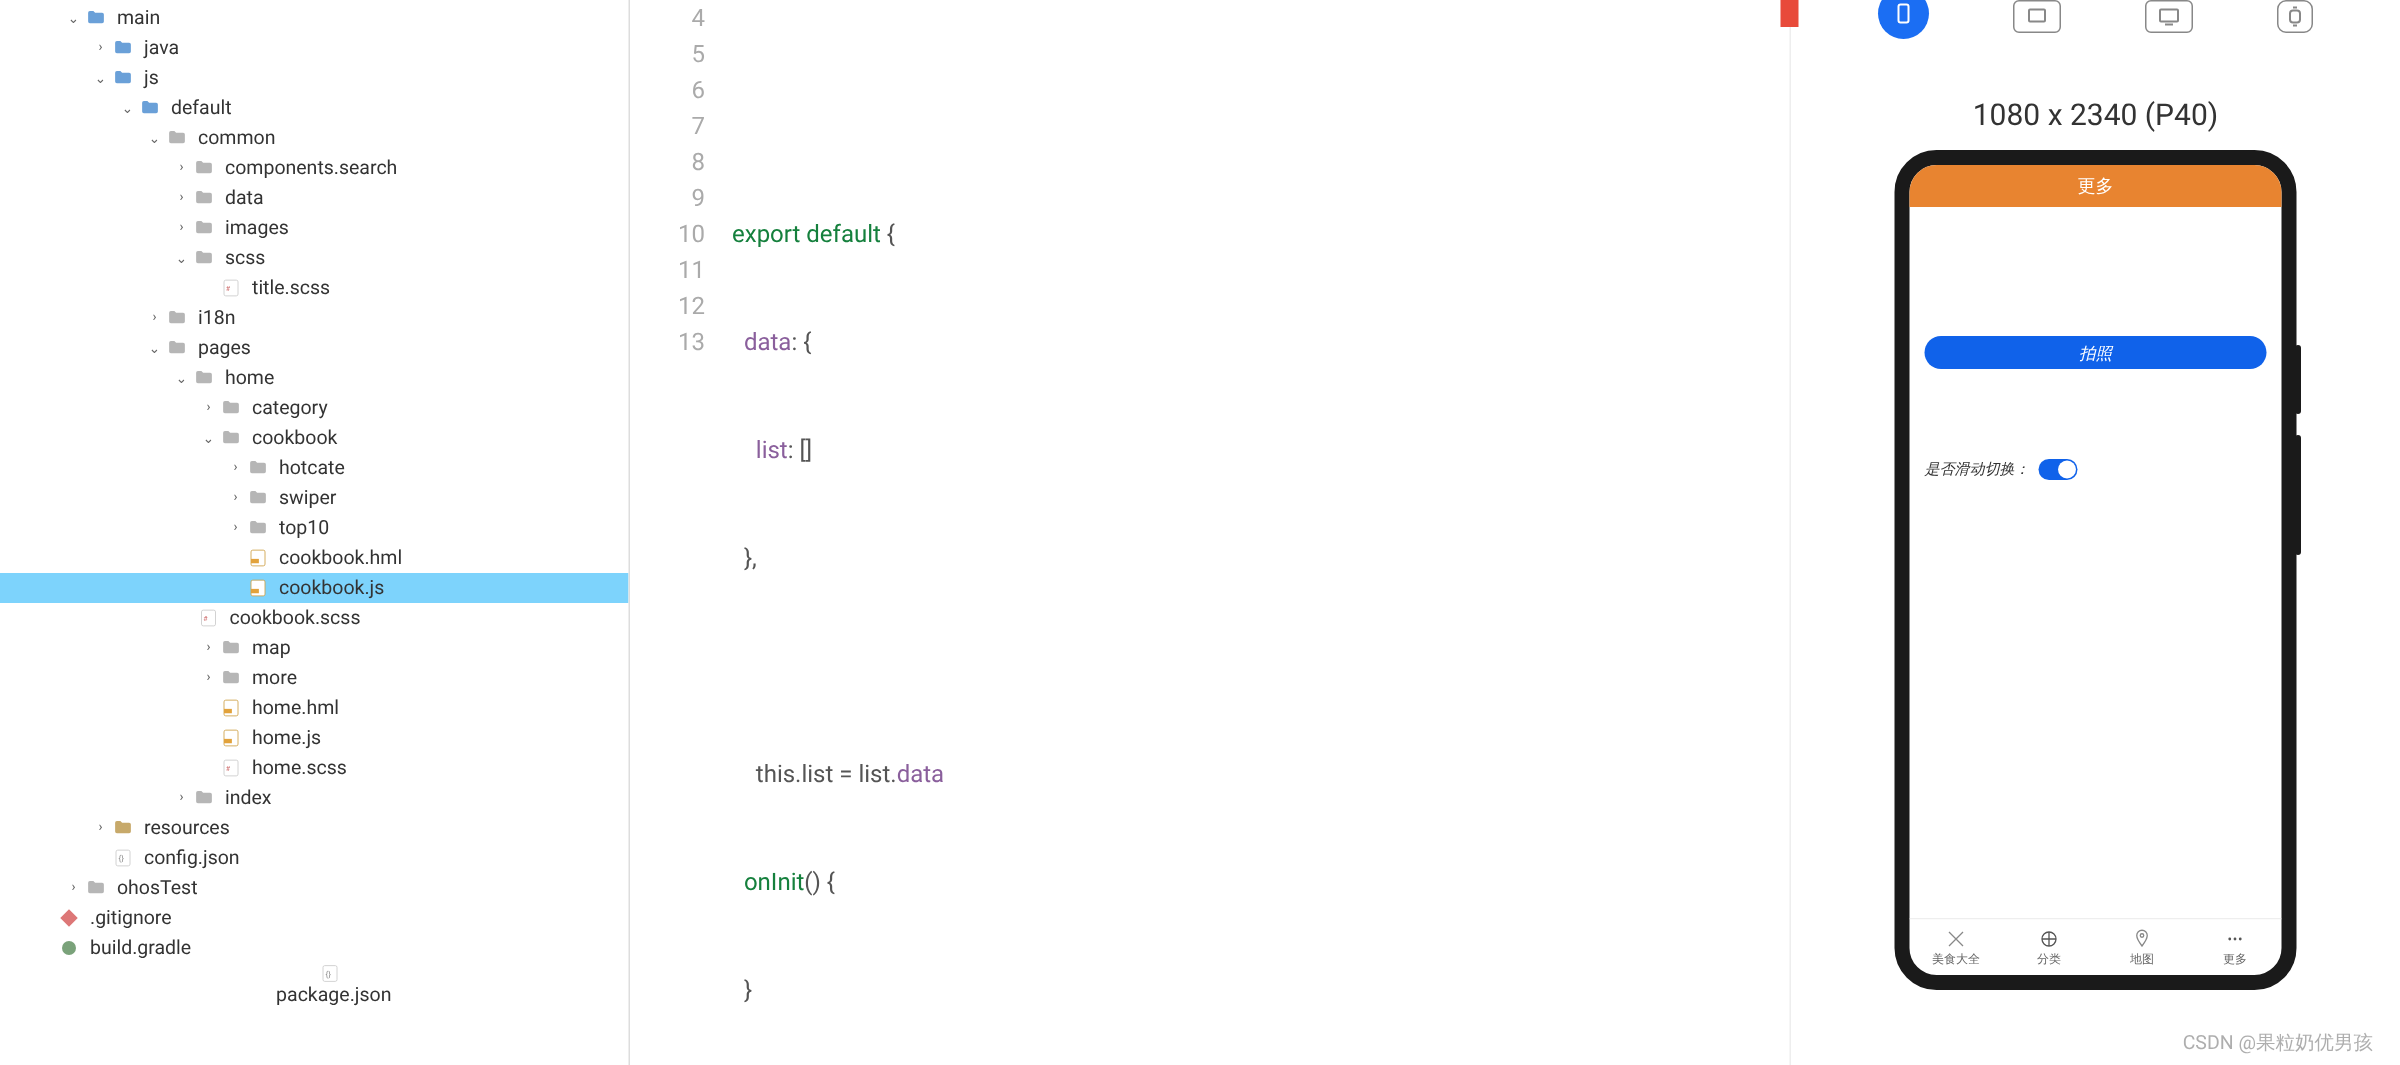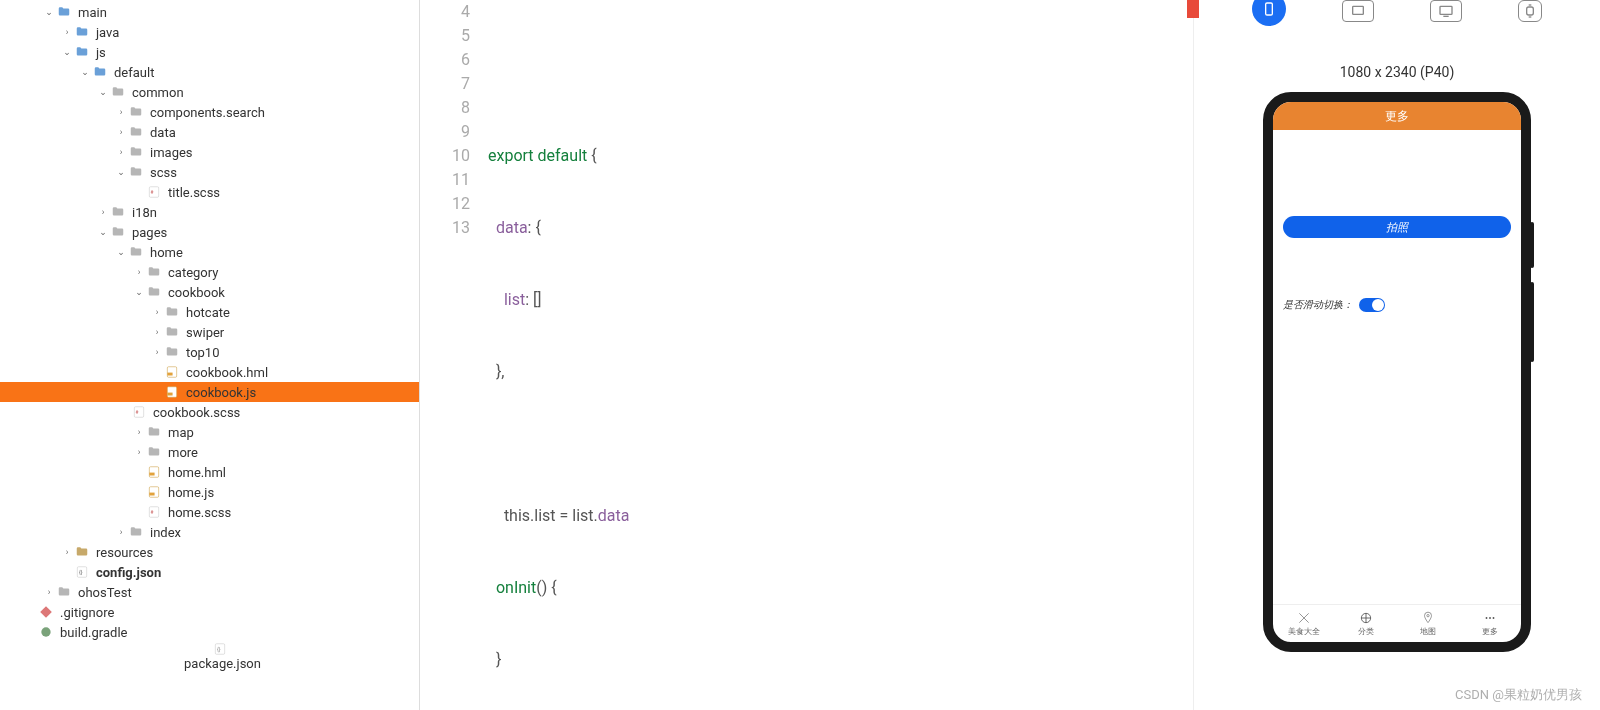--- a/index.html
+++ b/index.html
@@ -1,38 +1,38 @@
 <!DOCTYPE html>
 <html><head>
 <meta charset="utf-8">
 <style>
   * { box-sizing: border-box; margin: 0; padding: 0; font-family: -apple-system, BlinkMacSystemFont, "Segoe UI", Roboto, sans-serif; }
   body { width: 1600px; height: 710px; display: flex; background: #fff; overflow: hidden; position: relative; }
   .sidebar { width: 420px; border-right: 1px solid #ddd; overflow-y: auto; padding-top: 2px; }
   .tree-row { display: flex; align-items: center; height: 20px; font-size: 13px; color: #333; cursor: pointer; white-space: nowrap; }
-  .tree-row.selected { background: #f97316; }
+  .tree-row.selected { background: #7dd3fc; }
   .arrow { width: 10px; display: inline-block; text-align: center; color: #666; font-size: 9px; margin-right: 2px; }
   .folder-icon, .file-icon { width: 16px; height: 14px; display: inline-flex; align-items: center; justify-content: center; margin-right: 6px; }
   .folder-icon svg, .file-icon svg { width: 14px; height: 14px; }
   .editor { flex: 1; display: flex; background: #fff; border-right: 1px solid #eee; }
   .gutter { width: 68px; text-align: right; padding-right: 18px; color: #aaa; font-family: Menlo, Consolas, monospace; font-size: 16px; line-height: 24px; user-select: none; padding-top: 0; }
   .gutter div { height: 24px; }
   .code { flex: 1; font-family: Menlo, Consolas, monospace; font-size: 16px; line-height: 24px; white-space: pre; color: #555; padding-top: 0; position: relative; }
   .code-line { height: 24px; }
   .k-key { color: #8a5f9c; } 
   .k-kw { color: #15803d; }
   .k-punc { color: #555; }
   .k-this { color: #555; }
   .red-mark { position: absolute; top: -4px; right: -6px; width: 12px; height: 22px; background: #e84a3a; }
   .preview { width: 406px; padding: 0 24px; display: flex; flex-direction: column; align-items: center; }
   .device-tabs { display: flex; gap: 56px; margin-top: 0; height: 24px; align-items: flex-start; }
   .dtab { width: 32px; height: 22px; border: 1.5px solid #888; border-radius: 4px; display: flex; align-items: center; justify-content: center; }
   .dtab.active { background: #1b6ef3; border: none; border-radius: 50%; width: 34px; height: 34px; margin-top: -8px; }
   .dtab svg { width: 16px; height: 16px; }
-  .dim-label { font-size: 14px; color: #333; margin-top: 40px; margin-bottom: 12px; }
+  .dim-label { font-size: 20px; color: #333; margin-top: 40px; margin-bottom: 12px; }
   .phone { width: 268px; height: 560px; border: 10px solid #1a1a1a; border-radius: 28px; background: #fff; position: relative; display: flex; flex-direction: column; }
   .phone::after { content: ""; position: absolute; right: -13px; top: 120px; width: 4px; height: 46px; background: #1a1a1a; border-radius: 2px; }
   .phone::before { content: ""; position: absolute; right: -13px; top: 180px; width: 4px; height: 80px; background: #1a1a1a; border-radius: 2px; }
   .phone-header { height: 28px; background: #e88430; color: #fff; font-size: 12px; display: flex; align-items: center; justify-content: center; border-top-left-radius: 18px; border-top-right-radius: 18px; }
   .phone-body { flex: 1; padding: 0 10px; display: flex; flex-direction: column; font-style: italic; }
   .photo-btn { margin-top: 86px; height: 22px; background: #1062ea; color: #fff; border-radius: 11px; font-size: 11px; display: flex; align-items: center; justify-content: center; }
   .switch-row { margin-top: 60px; display: flex; align-items: flex-start; font-size: 10px; color: #333; }
   .switch { width: 26px; height: 14px; background: #1062ea; border-radius: 7px; margin-left: 6px; position: relative; }
   .switch::after { content: ""; position: absolute; right: 1px; top: 1px; width: 12px; height: 12px; background: #fff; border-radius: 50%; }
   .phone-nav { height: 38px; border-top: 1px solid #eee; display: flex; border-bottom-left-radius: 18px; border-bottom-right-radius: 18px; }
@@ -296,21 +296,21 @@
     </div>
     <div class="tree-row" style="padding-left: 62px;">
       <span class="arrow">›</span>
       <span class="folder-icon">
         <svg viewBox="0 0 24 24" fill="#c7a96a">
           <path d="M3 6a2 2 0 012-2h4l2 2h8a2 2 0 012 2v8a2 2 0 01-2 2H5a2 2 0 01-2-2V6z"></path>
         </svg>
       </span>
       <span>resources</span>
     </div>
-    <div class="tree-row" style="padding-left: 62px; font-weight: bold;">
+    <div class="tree-row" style="padding-left: 62px;">
       <span class="arrow"></span>
       <span class="file-icon">
         <svg viewBox="0 0 24 24">
           <rect x="4" y="3" width="16" height="18" rx="2" fill="#fff" stroke="#ccc"></rect>
           <text x="7" y="16" font-size="9" fill="#888">{}</text>
         </svg>
       </span>
       <span>config.json</span>
     </div>
     <div class="tree-row" style="padding-left: 44px;">

